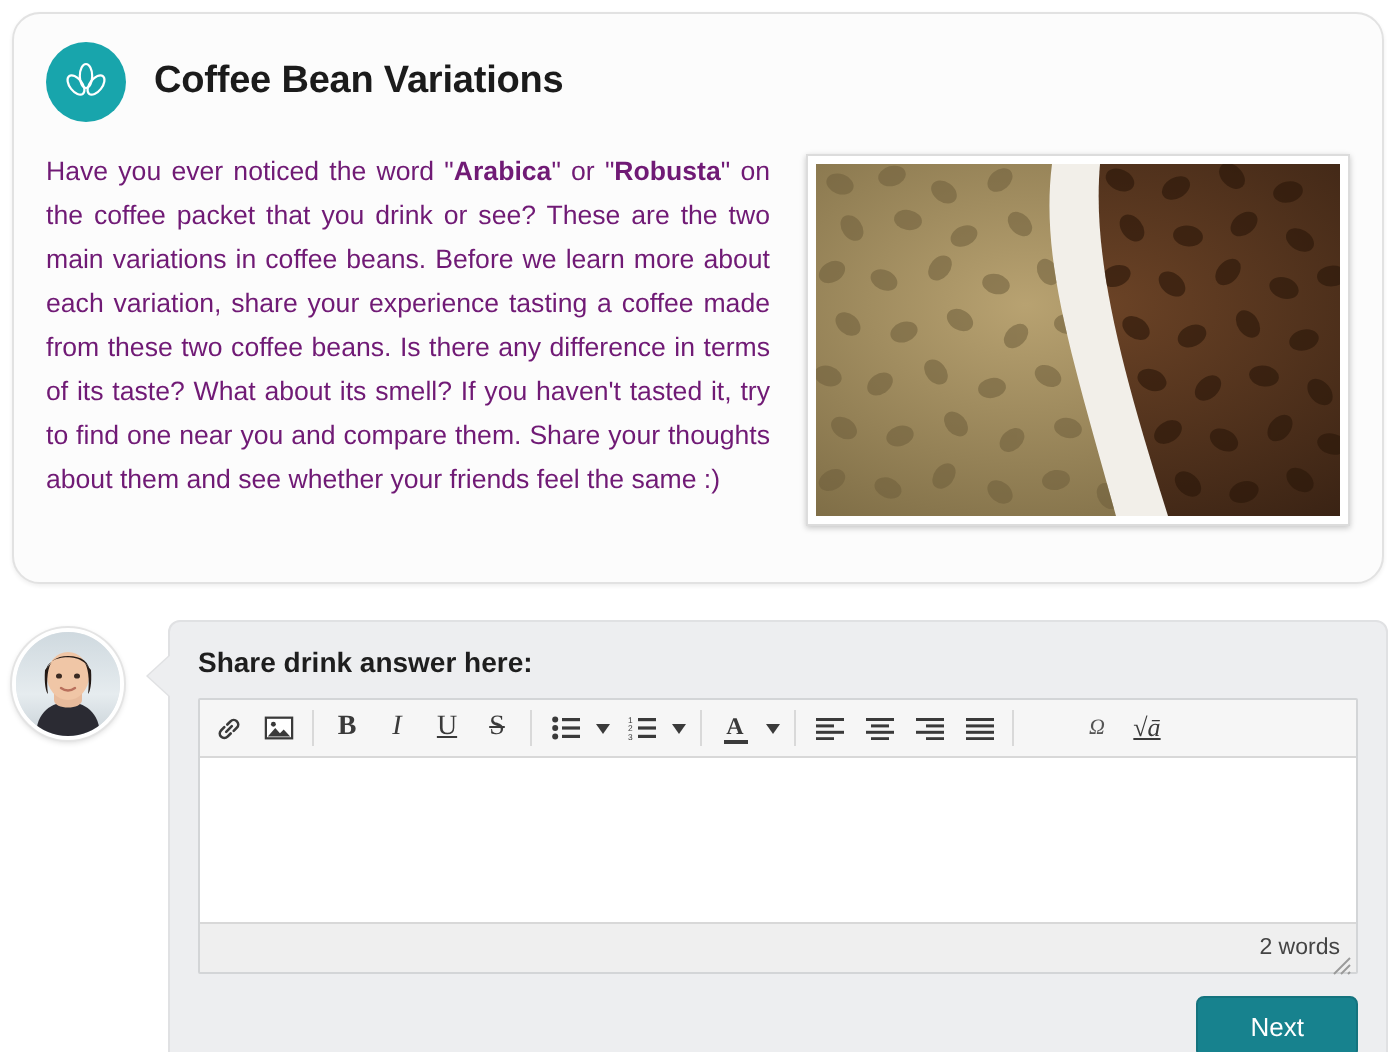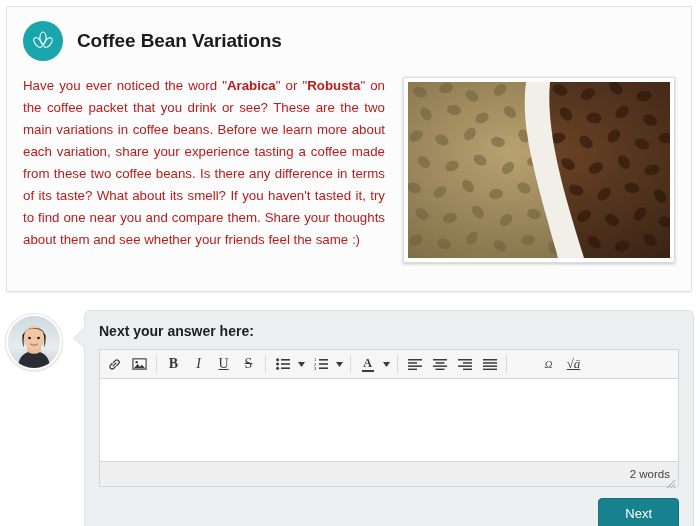--- a/index.html
+++ b/index.html
@@ -17,21 +17,21 @@
 
   
   .content-card {
     position: absolute;
     left: 6px;
     top: 6px;
     width: 686px;
     height: 286px;
     background: #fcfcfc;
     border: 1px solid #e2e2e2;
-    border-radius: 1px;
+    border-radius: 14px;
     box-shadow: 0 1px 2px rgba(0,0,0,0.07);
     box-sizing: border-box;
   }
 
   .card-header {
     display: flex;
     align-items: center;
     padding: 14px 0 0 16px;
   }
   .brand-icon {
@@ -71,21 +71,21 @@
     width: 262px;
     height: 176px;
     display: block;
     position: relative;
     overflow: hidden;
     background: #f3ece2;
   }
   .lesson-text {
     font-size: 13.3px;
     line-height: 22px;
-    color: #b91c1c;
+    color: #701a75;
     text-align: justify;
     margin: 0;
   }
   .lesson-text b { font-weight: bold; }
 
   .image-source {
     position: absolute;
     right: 20px;
     top: 250px;
     font-size: 12.5px;
@@ -394,21 +394,21 @@
       <path d="M15,20 C15,10 37,10 37,21 C37,15 33,12 26,12 C20,12 16,15 15,20 Z" fill="#241a16"></path>
       <path d="M14.5,19 C14,26 15,30 16,31 C15,24 16,17 18,15 Z" fill="#241a16"></path>
       <path d="M37.5,19 C38,26 37,30 36,31 C37,24 36,17 34,15 Z" fill="#241a16"></path>
       <ellipse cx="21.5" cy="22" rx="1.5" ry="1.3" fill="#3a2a22"></ellipse>
       <ellipse cx="30.5" cy="22" rx="1.5" ry="1.3" fill="#3a2a22"></ellipse>
       <path d="M22.5,28 Q26,30.5 29.5,28" stroke="#b9705c" stroke-width="1.2" fill="none" stroke-linecap="round"></path>
     </svg>
   </div>
 
   <div class="answer-panel">
-    <div class="answer-label">Next your answer here:</div>
+    <div class="answer-label">Share drink answer here:</div>
 
     <div class="editor">
 
       <div class="editor-toolbar">
 
         <div class="tb-btn">
           <svg width="15" height="15" viewBox="0 0 16 16" aria-hidden="true">
             <g stroke="#3a3a3a" stroke-width="1.4" fill="none" stroke-linecap="round">
               <path d="M6.5,9.5 L9.5,6.5"></path>
               <path d="M5.5,7 L3.8,8.7 a2.4,2.4 0 0 0 3.4,3.4 L8.9,10.4"></path>

